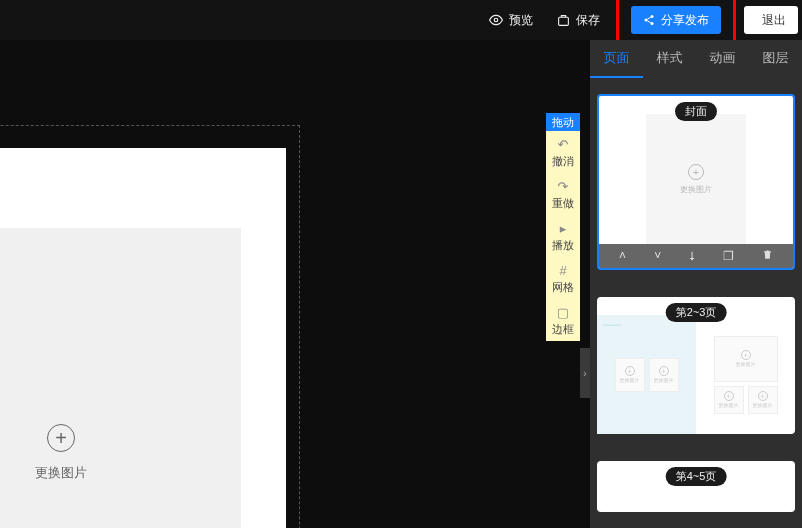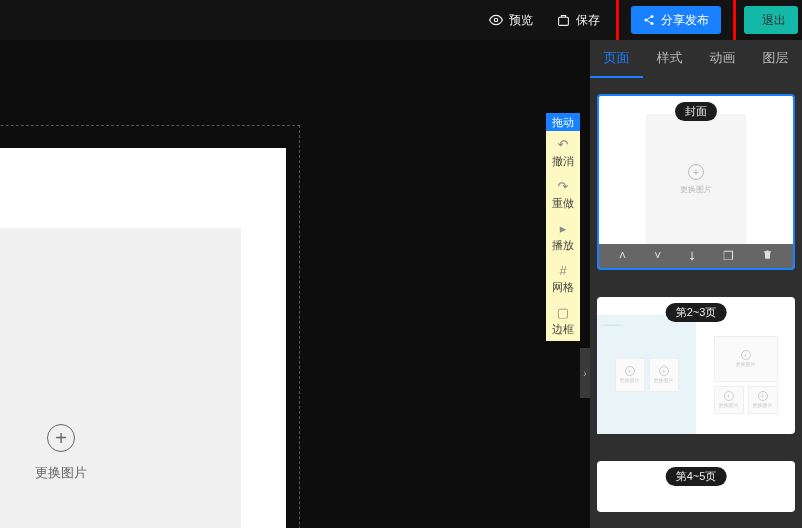--- a/index.html
+++ b/index.html
@@ -52,21 +52,21 @@
       cursor: pointer;
       border: none;
     }
     .btn-blue {
       background: #1980ff;
     }
     .btn-green {
       background: #07c160;
     }
     .btn-white {
-      background: #14b8a6;
+      background: #ffffff;
       color: #333;
       padding-left: 18px;
     }
     .highlight-box {
       border: 3px solid #ff0000;
       border-radius: 2px;
       padding: 12px;
       display: inline-flex;
     }
     

